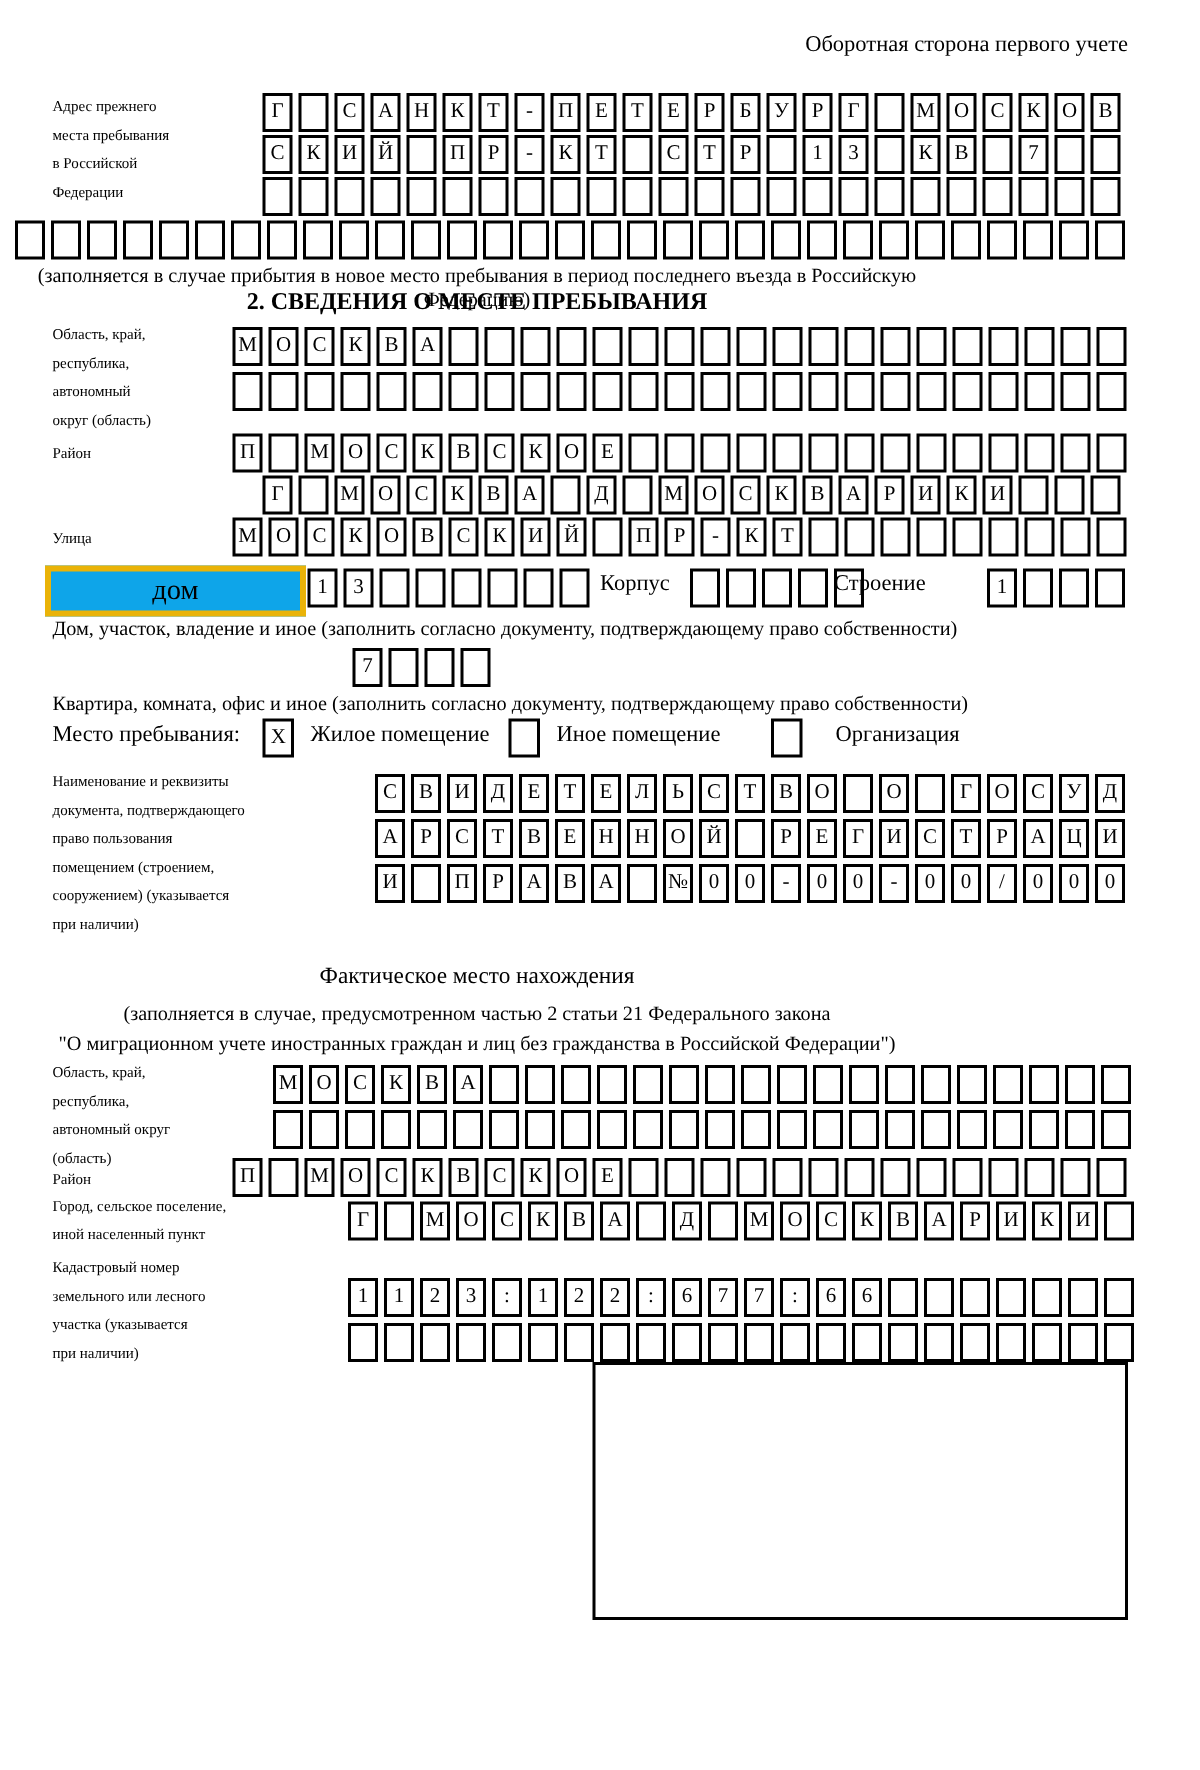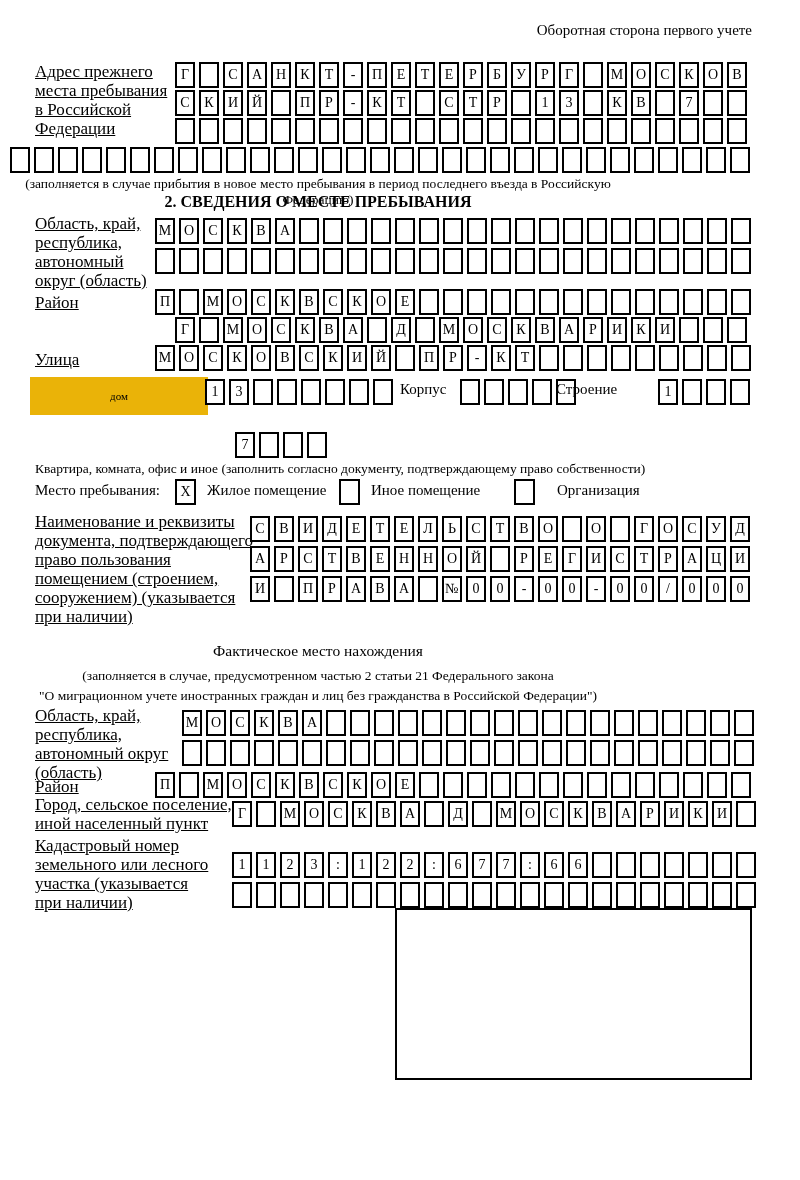--- a/index.html
+++ b/index.html
@@ -1,39 +1,39 @@
 <!DOCTYPE html>
 <html><head>
 <meta charset="utf-8">
 <style>
   html,body{margin:0;padding:0;background:#fff;}
   .page{
     position:relative;width:800px;height:1180px;background:#ffffff;color:#000;
     font-family:"Liberation Serif","DejaVu Serif",serif;overflow:hidden;
   }
   .abs{position:absolute;}
-  .label{font-size:17px;line-height:19px;white-space:pre-line;text-decoration:underline;}
+  .label{font-size:10px;line-height:19px;white-space:pre-line;}
   .small-label{font-size:15px;}
   .caption{font-size:13.5px;}
   .center{text-align:center;width:636px;left:0;}
   .title{font-weight:bold;font-size:16px;}
   .subtitle{font-weight:normal;font-size:15.5px;}
   .cellrow{display:flex;}
   .cell{
     flex:none;width:16px;height:22px;border:2px solid #000;margin-right:4px;
     display:flex;align-items:center;justify-content:center;
     font-size:14px;line-height:22px;background:#fff;
   }
   .checkbox{
     display:inline-flex;width:17px;height:22px;border:2px solid #000;
     align-items:center;justify-content:center;font-size:14px;vertical-align:middle;background:#fff;
   }
   .widebox{
-    border:6px solid #eab308;display:flex;align-items:center;justify-content:center;
-    font-size:11px;background:#eab308;
+    border:4px solid #eab308;display:flex;align-items:center;justify-content:center;
+    font-size:19px;background:#0ea5e9;
   }
   .stamp-box{border:2px solid #000;background:#fff;}
   .pre-center{white-space:pre-line;text-align:center;}
 </style>
 </head>
 <body>
 
 <div class="page">
 
   <div class="abs small-label" style="top:22px;right:48px;">Оборотная сторона первого учете</div>
@@ -320,20 +320,21 @@
       <span class="cell"></span>
       <span class="cell"></span>
     </div>
   <div class="abs small-label" style="left:556px;top:381px;">Строение</div>
   <div class="abs cellrow" style="left:658px;top:379px;">
       <span class="cell">1</span>
       <span class="cell"></span>
       <span class="cell"></span>
       <span class="cell"></span>
     </div>
+  <div class="abs caption" style="left:35px;top:411px;">Дом, участок, владение и иное (заполнить согласно документу, подтверждающему право собственности)</div>
 
   <div class="abs cellrow" style="left:235px;top:432px;">
       <span class="cell">7</span>
       <span class="cell"></span>
       <span class="cell"></span>
       <span class="cell"></span>
     </div>
   <div class="abs caption" style="left:35px;top:461px;">Квартира, комната, офис и иное (заполнить согласно документу, подтверждающему право собственности)</div>
 
   <div class="abs small-label" style="left:35px;top:482px;">Место пребывания:</div>

